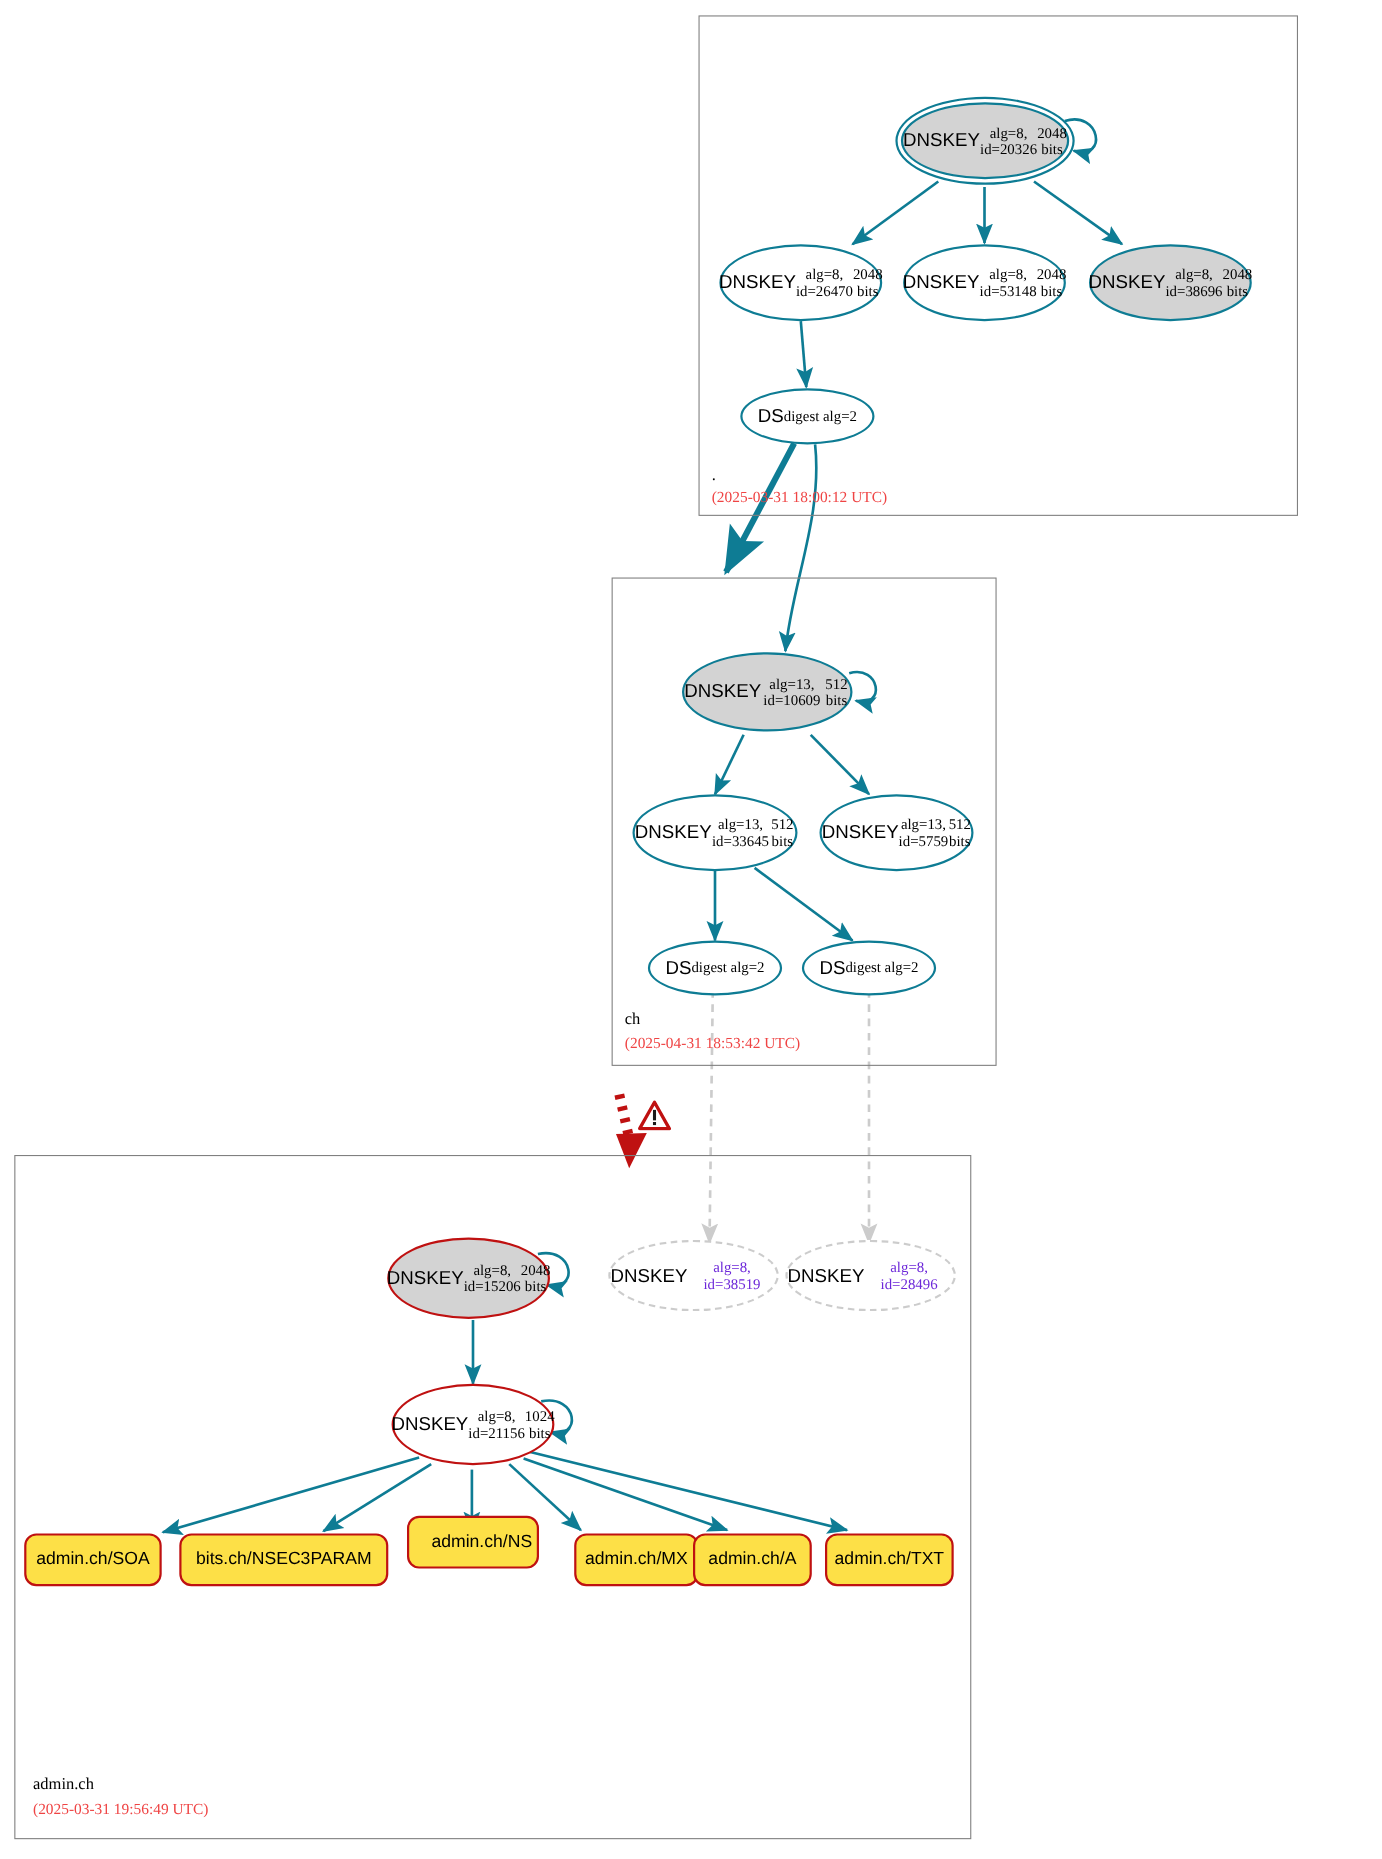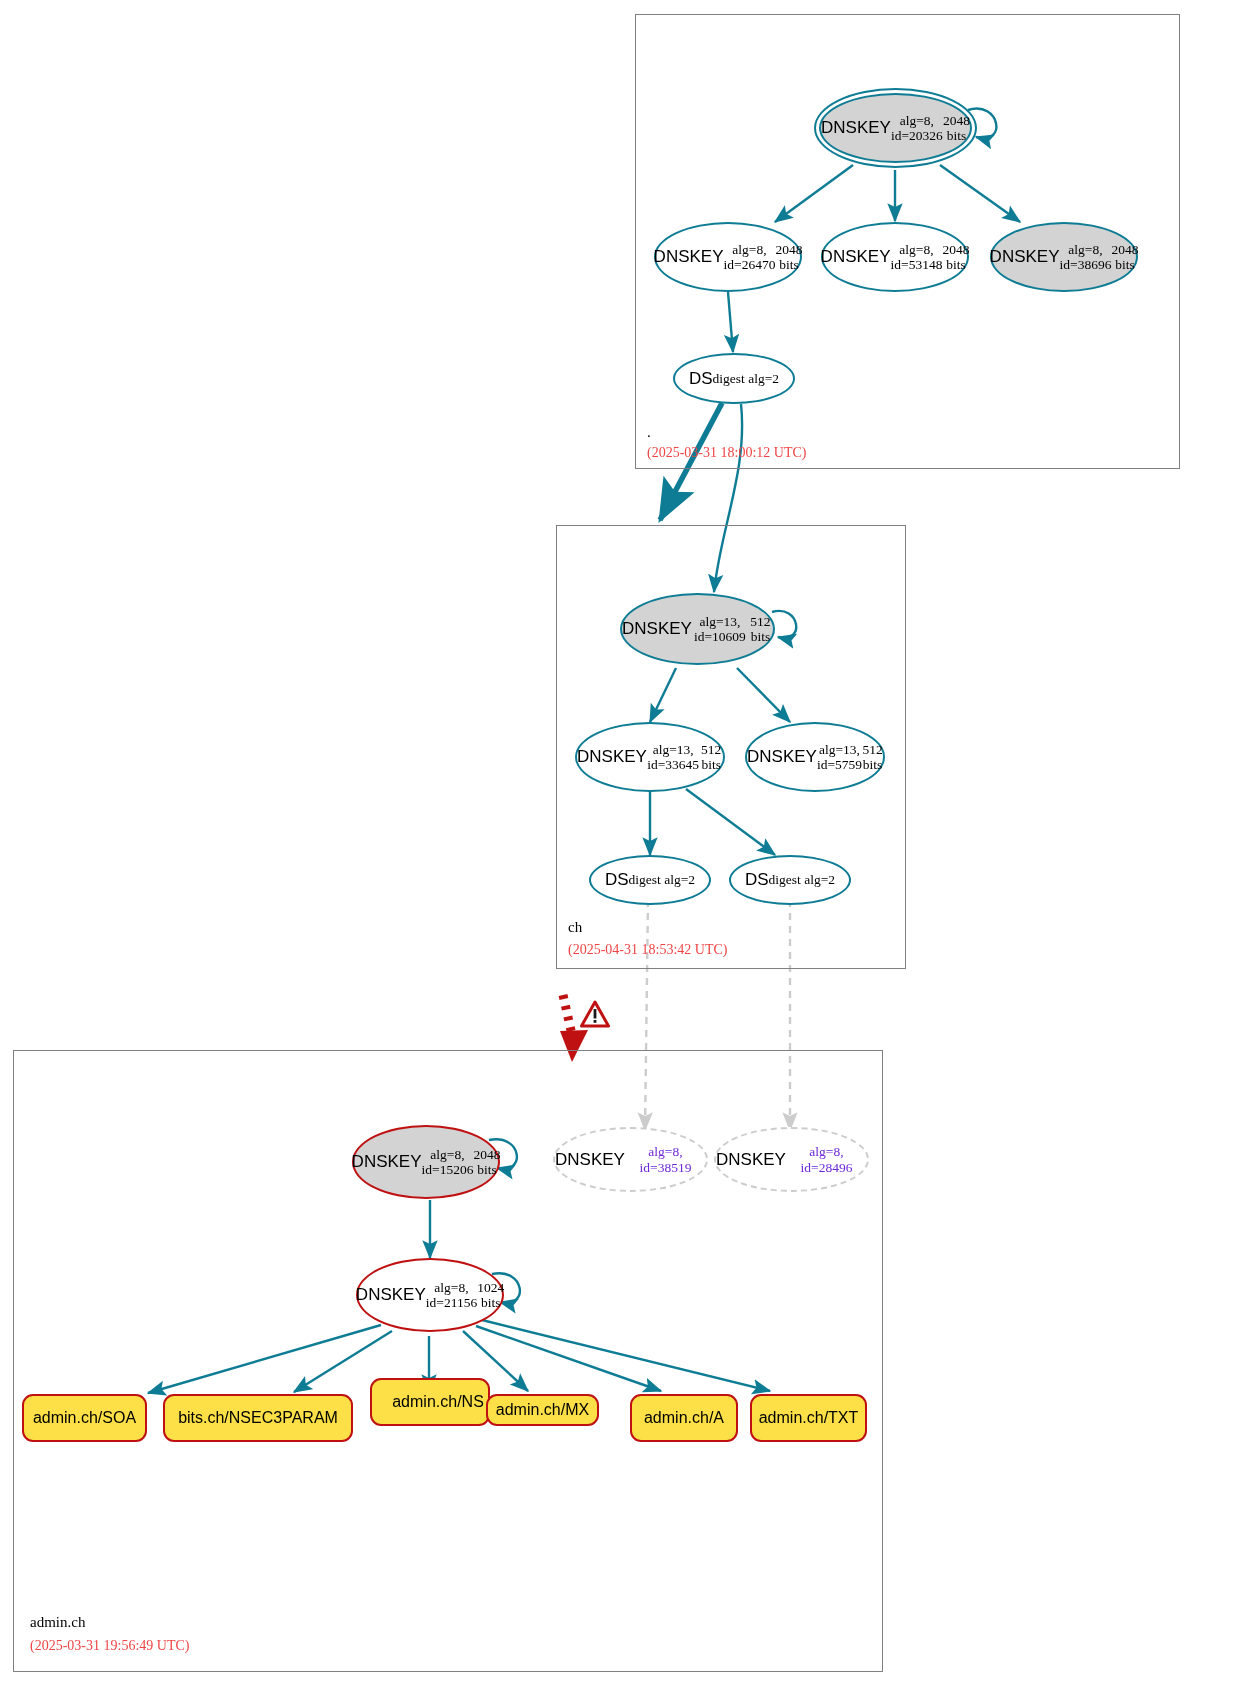--- a/index.html
+++ b/index.html
@@ -267,17 +267,17 @@
   <span class="t2">alg=8, id=21156</span>
   <span class="t3">1024 bits</span>
 </div>
 
 <div class="rrset" style="left:22px; top:1394px; width:125px; height:48px;">admin.ch/SOA</div>
 
 <div class="rrset" style="left:163px; top:1394px; width:190px; height:48px;">bits.ch/NSEC3PARAM</div>
 
 <div class="rrset" style="left:370px; top:1378px; width:120px; height:48px;padding-left:16px;">admin.ch/NS</div>
 
-<div class="rrset" style="left:486px; top:1394px; width:113px; height:32px;">admin.ch/MX</div>
+<div class="rrset" style="left:522px; top:1394px; width:113px; height:48px;">admin.ch/MX</div>
 
 <div class="rrset" style="left:630px; top:1394px; width:108px; height:48px;">admin.ch/A</div>
 
 <div class="rrset" style="left:750px; top:1394px; width:117px; height:48px;">admin.ch/TXT</div>
 
 </body></html>

